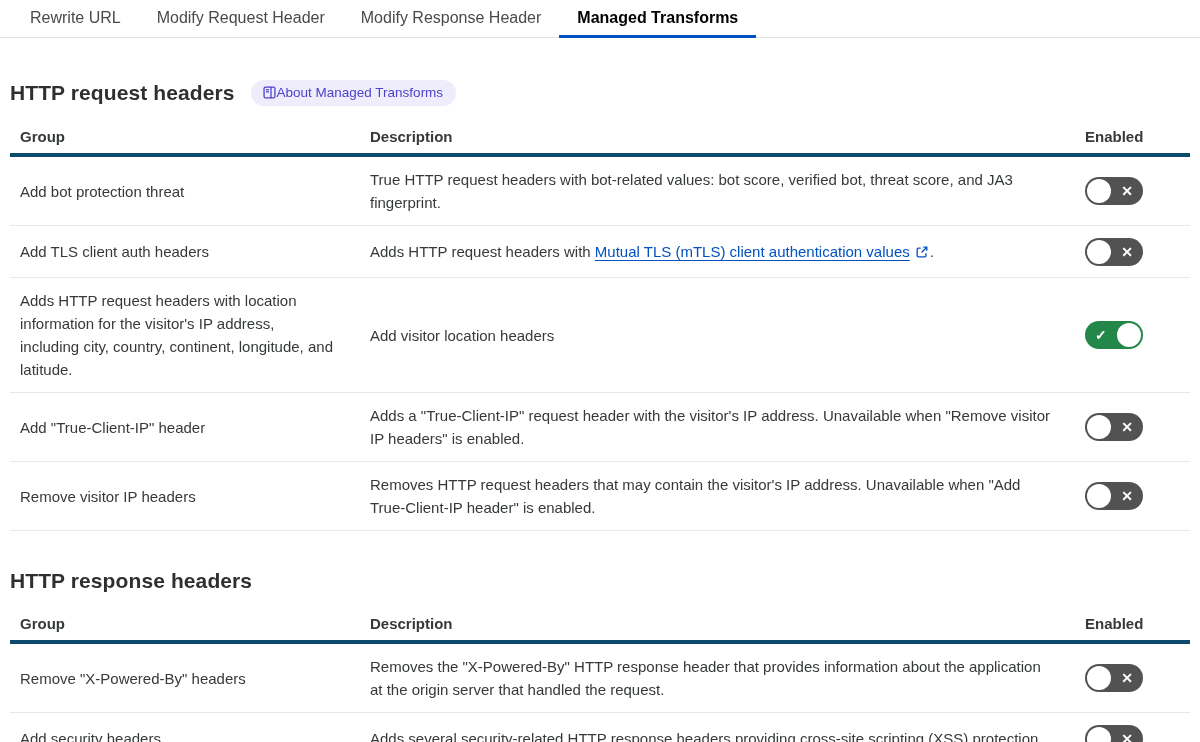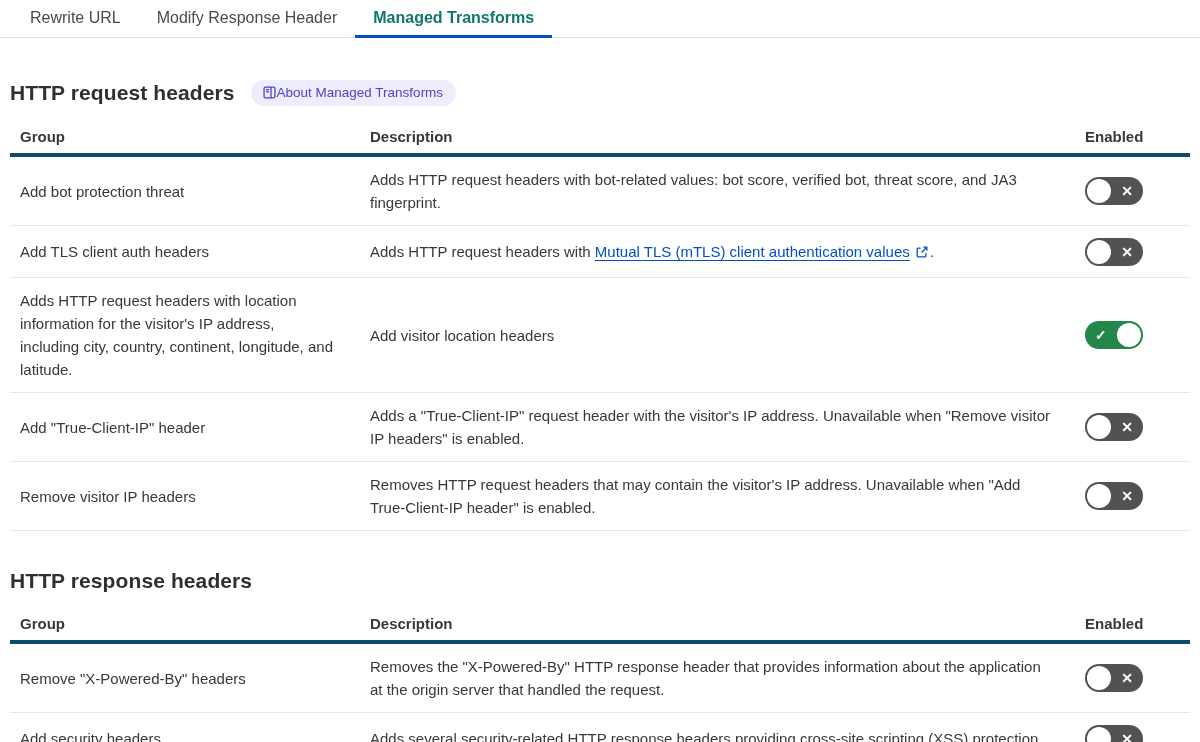--- a/index.html
+++ b/index.html
@@ -33,21 +33,21 @@
     display: flex;
     align-items: center;
     padding: 0 18px;
     font-size: 16px;
     color: #4A4A4C;
     border-bottom: 3px solid transparent;
     cursor: pointer;
     white-space: nowrap;
   }
   .tab.active {
-    color: #0f766e;
+    color: #000000;
     font-weight: 700;
     border-bottom-color: #0051C3;
   }
 
   
   .content { padding: 0 10px; }
 
   .section-head {
     display: flex;
     align-items: center;
@@ -139,20 +139,21 @@
     line-height: 1;
   }
   .toggle.off .glyph { right: 10px; }
   .toggle.on  .glyph { left: 10px; }
 </style>
 </head>
 <body>
 
 <div class="tabbar">
   <div class="tab">Rewrite URL</div>
+  <div class="tab">Modify Request Header</div>
   <div class="tab">Modify Response Header</div>
   <div class="tab active">Managed Transforms</div>
 </div>
 
 <div class="content">
 
   <div class="section-head">
     <div class="section-title">HTTP request headers</div>
     <button class="badge">
       <span>
@@ -168,21 +169,21 @@
   </div>
 
   <div class="thead">
     <div class="th">Group</div>
     <div class="th">Description</div>
     <div class="th">Enabled</div>
   </div>
   <div>
   <div class="trow">
     <div class="cell group">Add bot protection threat</div>
-    <div class="cell desc">Adds HTTP request headers with bot-related values: bot score, verified bot, threat score, and JA3 fingerprint.</div>
+    <div class="cell desc">True HTTP request headers with bot-related values: bot score, verified bot, threat score, and JA3 fingerprint.</div>
     <div class="cell enabled">
       <button class="toggle off">
         <span class="glyph">✕</span>
         <span class="knob"></span>
       </button>
     </div>
   </div>
 
   <div class="trow">
     <div class="cell group">Add TLS client auth headers</div>

